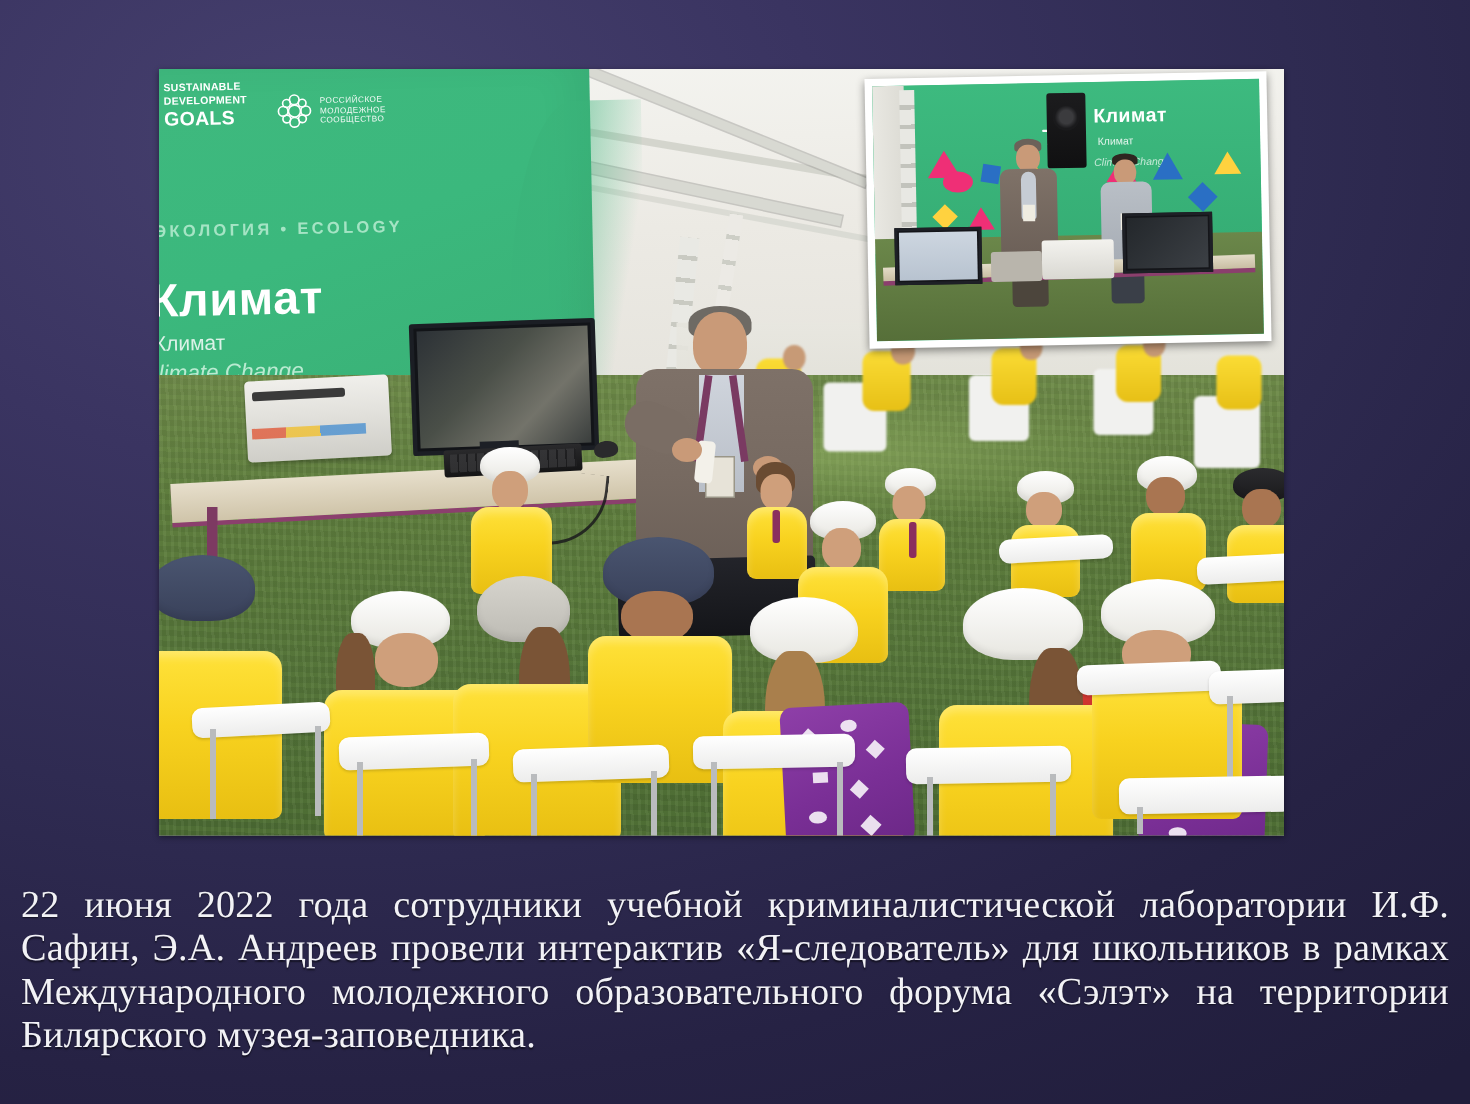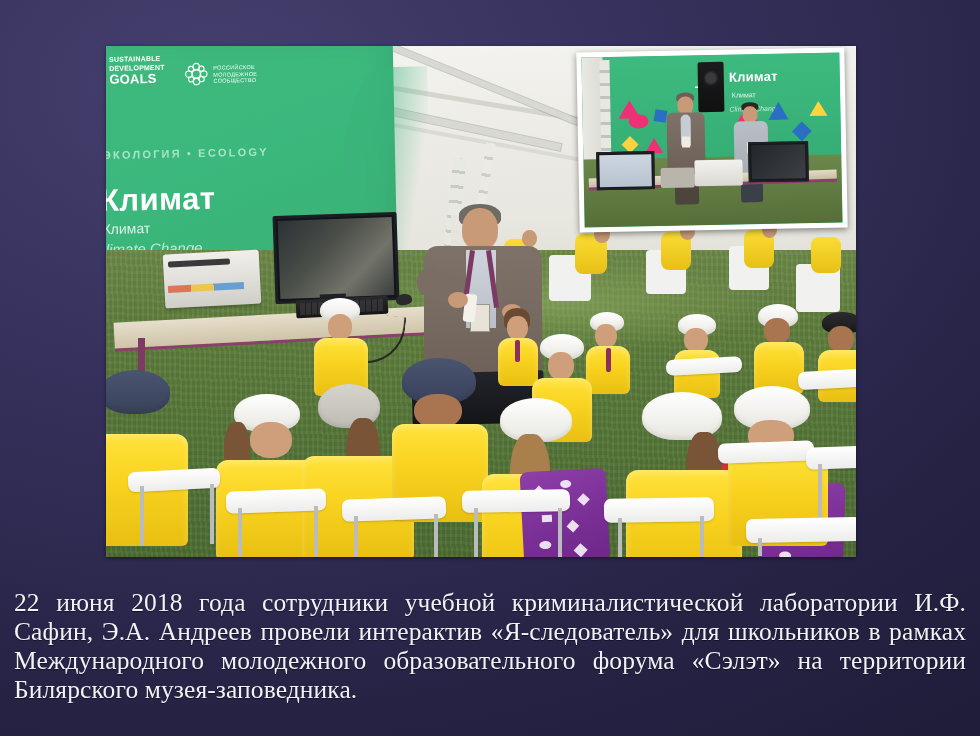--- a/index.html
+++ b/index.html
@@ -747,16 +747,16 @@
       </div>
       <div class="inset-mon" style="left:64%;top:52%;width:56px;height:36px;">
         <div class="inset-mon-scr" style="background:linear-gradient(135deg,#23272b,#3c4045);"></div>
       </div>
       <div class="inset-printer" style="left:43%;top:62%;width:48px;height:26px;"></div>
       <div class="inset-printer" style="left:30%;top:66%;width:34px;height:20px;background:#b9b5ac;"></div>
     </div>
   </div>
 
   <div class="caption">
-    <p> 22 июня 2018 года  сотрудники учебной криминалистической лаборатории И.Ф. Сафин, Э.А. Андреев провели интерактив «Я-следователь» для школьников  в рамках  Международного молодежного образовательного форума «Сэлэт» на территории Билярского музея-заповедника.</p>
+    <p> 22 июня 2022 года  сотрудники учебной криминалистической лаборатории И.Ф. Сафин, Э.А. Андреев провели интерактив «Я-следователь» для школьников  в рамках  Международного молодежного образовательного форума «Сэлэт» на территории Билярского музея-заповедника.</p>
   </div>
 
 </div>
 
 </body></html>

